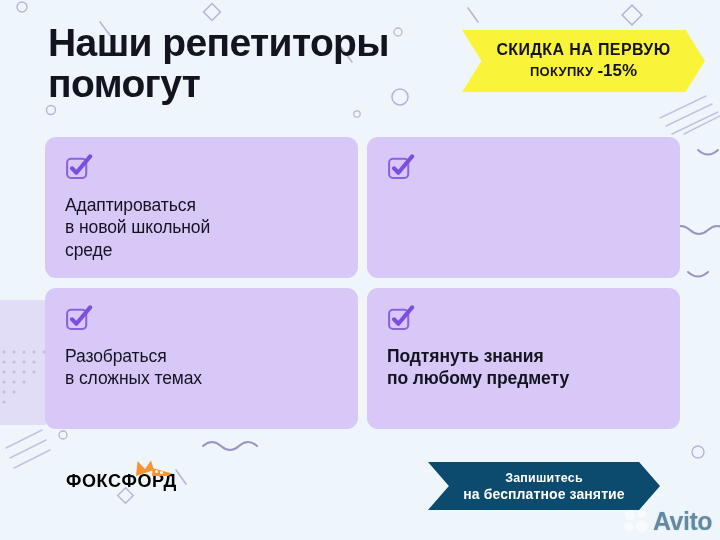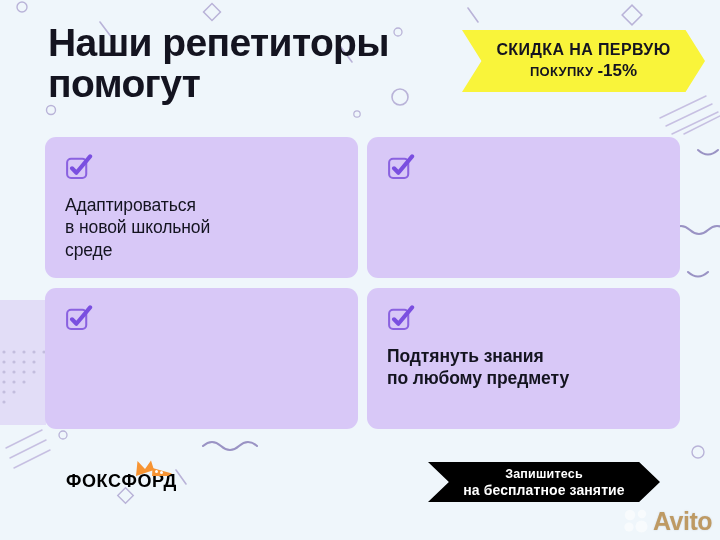--- a/index.html
+++ b/index.html
@@ -91,41 +91,41 @@
     letter-spacing:0.6px;
     color:#000000;
     line-height:1;
   }
   .logo-fox { position:absolute; left:68px; top:-13px; width:40px; height:18px; }
 
   
   .ribbon-purple {
     position:absolute;
     left:428px; top:462px;
-    width:232px; height:40px;
-    background:#000000;
+    width:232px; height:48px;
+    background:#0c4a6e;
     -webkit-clip-path: polygon(0 0, 91% 0, 100% 50%, 91% 100%, 0 100%, 9% 50%);
     clip-path: polygon(0 0, 91% 0, 100% 50%, 91% 100%, 0 100%, 9% 50%);
     display:flex; flex-direction:column;
     align-items:center; justify-content:center;
     text-align:center; color:#ffffff;
     gap:1px;
   }
   .ribbon-purple .l1 { font-size:12.5px; font-weight:bold; letter-spacing:0.2px; }
   .ribbon-purple .l2 { font-size:14px; font-weight:bold; letter-spacing:0.1px; }
 
   
   .watermark {
     position:absolute;
     right:8px; bottom:6px;
     display:flex; align-items:center; gap:4px;
     opacity:0.62;
   }
   .watermark .wm-text {
-    font-size:25px; font-weight:bold; color:#a16207;
+    font-size:25px; font-weight:bold; color:#0c4a6e;
     letter-spacing:-0.5px; line-height:1;
     text-shadow:0 0 2px rgba(120,130,150,.45);
   }
 </style>
 </head>
 <body>
 
 <div class="stage">
 
   <div class="deco">
@@ -224,20 +224,22 @@
         <rect x="2.2" y="5.2" width="20.6" height="20.6" rx="4.2" fill="none" stroke="#8a62e0" stroke-width="2.2"></rect>
         <path d="M7.5 15.4 L12.2 20.2 L27 2.6" fill="none" stroke="#7a4fe0" stroke-width="4.4" stroke-linecap="round" stroke-linejoin="round"></path>
       </svg>
     </div>
 
     <div class="card">
       <svg class="chk" viewBox="0 0 30 28">
         <rect x="2.2" y="5.2" width="20.6" height="20.6" rx="4.2" fill="none" stroke="#8a62e0" stroke-width="2.2"></rect>
         <path d="M7.5 15.4 L12.2 20.2 L27 2.6" fill="none" stroke="#7a4fe0" stroke-width="4.4" stroke-linecap="round" stroke-linejoin="round"></path>
       </svg>
+      <div class="card-text">Разобраться
+в сложных темах</div>
     </div>
 
     <div class="card">
       <svg class="chk" viewBox="0 0 30 28">
         <rect x="2.2" y="5.2" width="20.6" height="20.6" rx="4.2" fill="none" stroke="#8a62e0" stroke-width="2.2"></rect>
         <path d="M7.5 15.4 L12.2 20.2 L27 2.6" fill="none" stroke="#7a4fe0" stroke-width="4.4" stroke-linecap="round" stroke-linejoin="round"></path>
       </svg>
       <div class="card-text bold">Подтянуть знания
 по любому предмету</div>
     </div>

